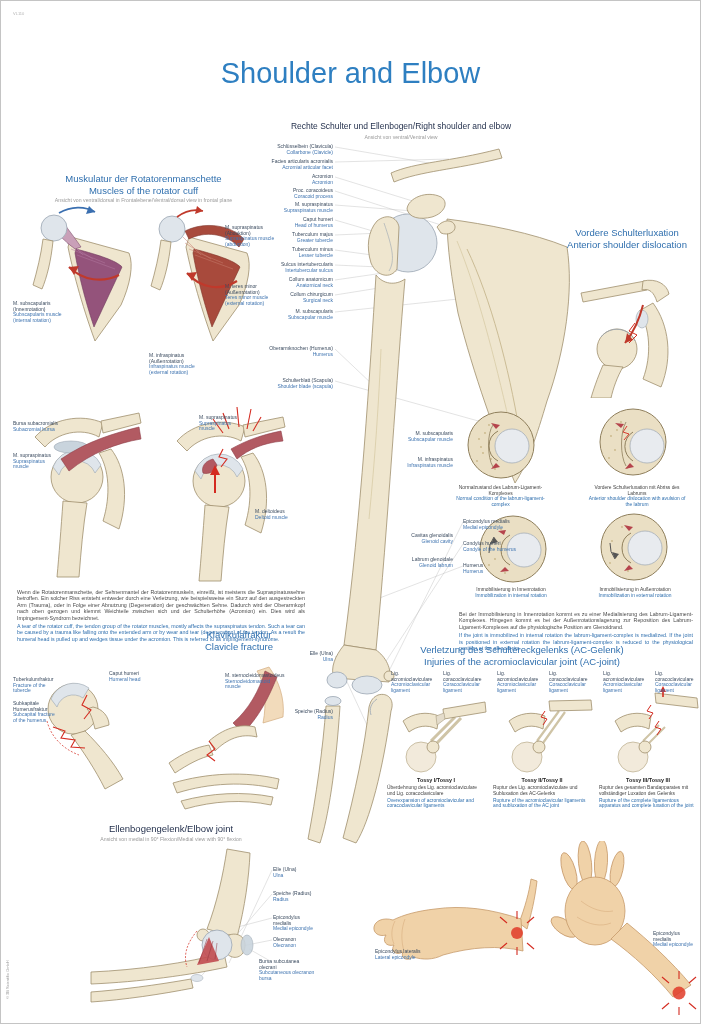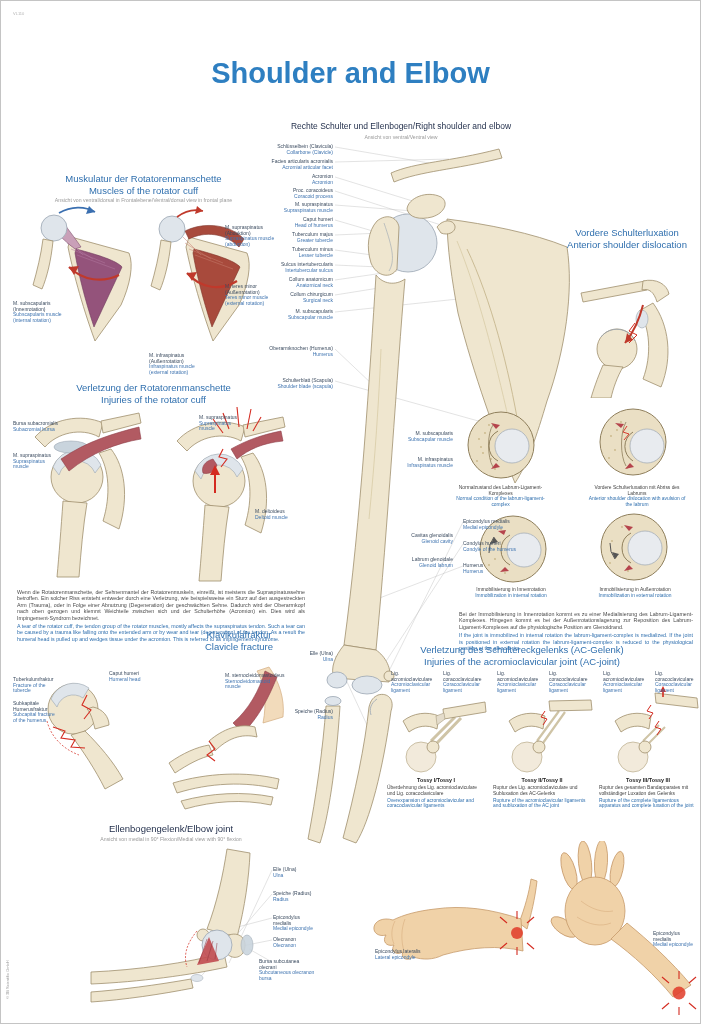--- a/index.html
+++ b/index.html
@@ -1,20 +1,20 @@
 <!DOCTYPE html>
 <html><head>
 <meta charset="utf-8">
 <style>
 *{margin:0;padding:0;box-sizing:border-box}
 html,body{background:#ddd}
 .page{position:relative;width:701px;height:1024px;margin:0 auto;background:#fff;border:1px solid #c4c4c4;overflow:hidden;font-family:"Liberation Sans",sans-serif}
 .fig{position:absolute}
 .title-de{position:absolute;top:22px;left:0;width:100%;text-align:center;font-size:29px;font-weight:400;color:#1c1c1c;letter-spacing:.3px}
-.title-en{position:absolute;top:56px;left:0;width:100%;text-align:center;font-size:29px;font-weight:700;color:#2e7fc1}
+.title-en{position:absolute;top:56px;left:0;width:100%;text-align:center;font-size:29px;font-weight:400;color:#2e7fc1}
 .sec{position:absolute;text-align:center;color:#2f6fae;line-height:11.5px;z-index:6}
 .sec .l1,.sec .l2{font-size:9.5px;display:block}
 .sec.dark{color:#1f2c49}
 .sec.small .l1{font-size:8.5px}
 .sec .sub{display:block;font-size:5.2px;color:#9a9a9a;line-height:6.4px;margin-top:1px}
 .lbl{position:absolute;font-size:5px;line-height:5.6px;color:#3c4c60;z-index:7}
 .lbl.r{text-align:right}
 .lbl .en{color:#3f74b0}
 .lcap{position:absolute;text-align:center;font-size:4.9px;line-height:5.7px;color:#444;z-index:7}
 .lcap .en{display:block;color:#2f6fae}
@@ -45,24 +45,20 @@
     <span class="l1">Muskulatur der Rotatorenmanschette</span>
     <span class="l2">Muscles of the rotator cuff</span>
     <span class="sub">Ansicht von ventral/dorsal in Frontalebene/Ventral/dorsal view in frontal plane</span>
   </div>
 
   <div class="sec" style="left:566px;top:226px;width:120px">
     <span class="l1">Vordere Schulterluxation</span>
     <span class="l2">Anterior shoulder dislocation</span>
   </div>
 
-  <div class="sec" style="left:35px;top:381px;width:235px">
-    <span class="l1">Verletzung der Rotatorenmanschette</span>
-    <span class="l2">Injuries of the rotator cuff</span>
-  </div>
 
 
   <div class="sec" style="left:168px;top:628px;width:140px">
     <span class="l1">Klavikulafraktur</span>
     <span class="l2">Clavicle fracture</span>
   </div>
 
   <div class="sec" style="left:362px;top:643px;width:318px">
     <span class="l1">Verletzung des Schultereckgelenks (AC-Gelenk)</span>
     <span class="l2">Injuries of the acromioclavicular joint (AC-joint)</span>

